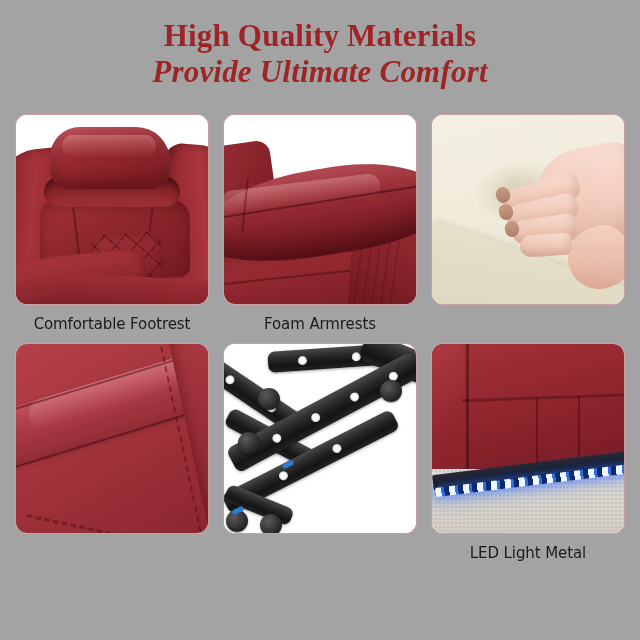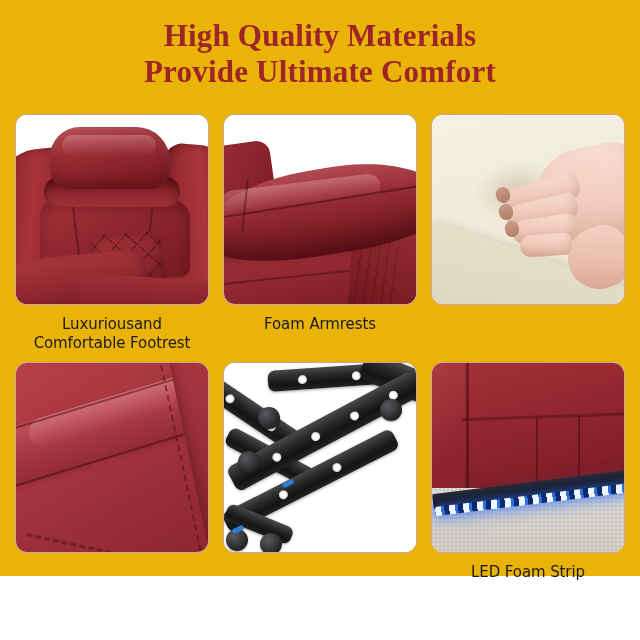--- a/index.html
+++ b/index.html
@@ -9,39 +9,39 @@
   body {
     width: 640px;
     height: 640px;
     background: #ffffff;
     font-family: "DejaVu Sans", sans-serif;
     overflow: hidden;
   }
   .page {
     position: relative;
     width: 640px;
-    height: 576px;
-    background: #eab308;
+    height: 640px;
+    background: #a3a3a3;
   }
 
   
   .heading {
     position: absolute;
     left: 0;
     top: 18px;
     width: 640px;
     text-align: center;
     color: #9e2527;
     font-family: "Liberation Serif", "DejaVu Serif", serif;
     font-weight: bold;
     font-size: 31px;
     line-height: 36px;
     letter-spacing: 0.2px;
   }
-  .heading .l2 { display: block; }
+  .heading .l2 { display: block; font-style: italic; }
 
   
   .grid {
     position: absolute;
     left: 15px;
     top: 114px;
     width: 610px;
     display: grid;
     grid-template-columns: repeat(3, 194px);
     grid-column-gap: 14px;
@@ -432,21 +432,20 @@
         <div class="bk-back"></div>
         <div class="bk-vseam"></div>
         <div class="bk-vseam2"></div>
         <div class="bk-neck"></div>
         <div class="bk-head"></div>
         <div class="bk-quilt"></div>
         <div class="bk-arm"></div>
         <div class="bk-arm2"></div>
       </div>
       <div class="caption">
-        <span class="cl">Luxuriousand</span>
         <span class="cl">Comfortable Footrest</span>
       </div>
     </div>
 
     <div class="cell">
       <div class="thumb">
         <div class="fill ar-bg"></div>
         <div class="ar-back"></div>
         <div class="ar-seat"></div>
         <div class="ar-seat-seam"></div>
@@ -539,18 +538,18 @@
         <div class="led-seam1"></div>
         <div class="led-seam2"></div>
         <div class="led-seam3"></div>
         <div class="led-hband"></div>
         <div class="led-carpet"></div>
         <div class="led-glow"></div>
         <div class="led-bar"></div>
         <div class="led-strip"></div>
       </div>
       <div class="caption">
-        <span class="cl">LED Foam Strip</span>
+        <span class="cl">LED Light Metal</span>
       </div>
     </div>
 
   </div>
 </div>
 
 </body></html>

